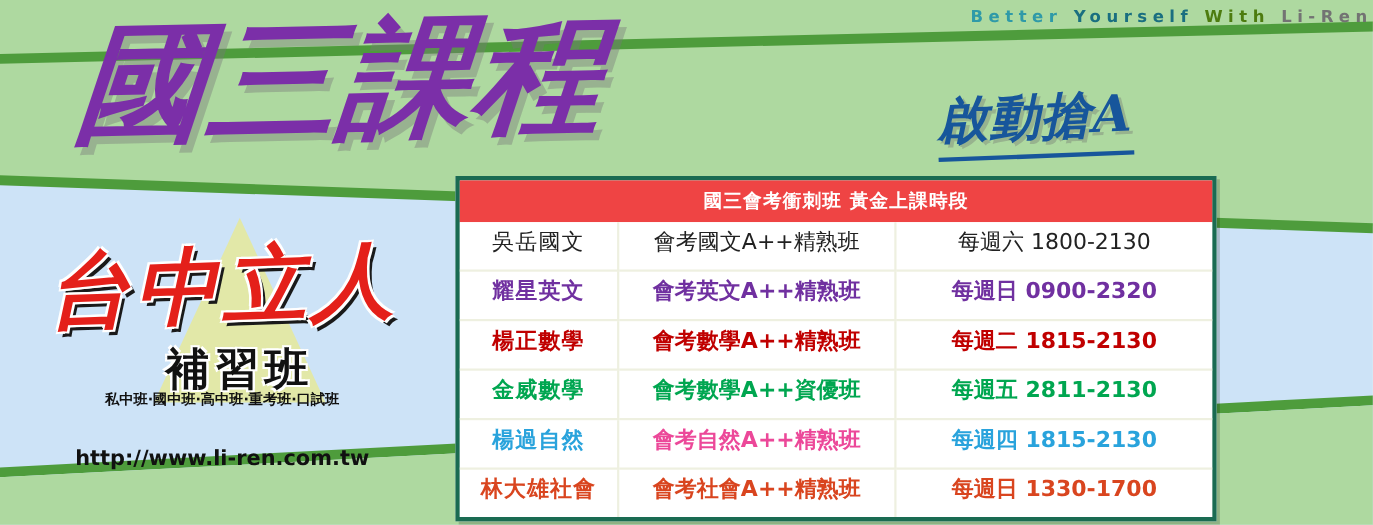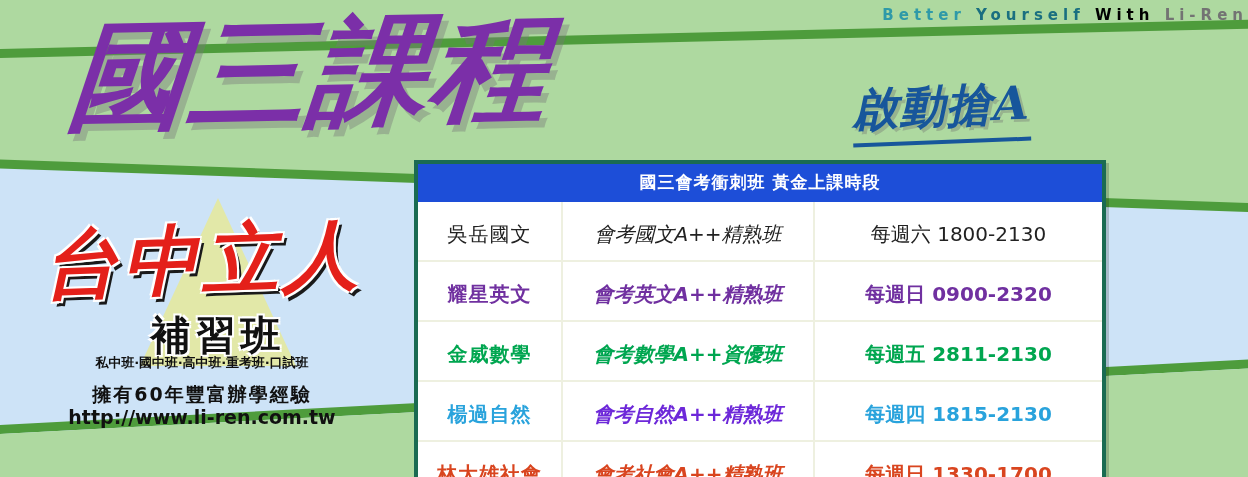--- a/index.html
+++ b/index.html
@@ -178,73 +178,72 @@
     background:#ffffff;
     box-sizing:border-box;
     box-shadow:3px 3px 0 rgba(0,0,0,.18);
   }
   table.sched{
     border-collapse:collapse;
     width:100%;
     table-layout:fixed;
   }
   table.sched th{
-    background:#1d4ed8;
+    background:#ef4444;
     color:#ffffff;
     font-size:17px;
     font-weight:bold;
     letter-spacing:1px;
     padding:7px 0 8px 0;
     text-align:center;
     border:none;
   }
   table.sched td{
     background:#ffffff;
     font-size:20px;
     font-weight:bold;
     text-align:center;
-    padding:19px 0 12px 0;
+    padding:4px 0 12px 0;
     border-right:2px solid #eef0e0;
     border-bottom:2px solid #eef0e0;
     white-space:nowrap;
   }
   table.sched tr:last-child td{border-bottom:none;}
   table.sched td:last-child{border-right:none;}
   .c-teacher{width:144px;}
   .c-course{width:252px;}
   .c-time{width:auto;margin-top:35px;}
   td.c-teacher{letter-spacing:1px;}
-  td.c-course{letter-spacing:0px;font-style:italic;}
+  td.c-course{letter-spacing:0px;}
   td.c-time{letter-spacing:0px;font-size:21px;}
   tr.r0 td{color:#222222;font-weight:normal;}
   tr.r0 td.c-time{font-weight:normal;}
 </style>
 </head>
 <body>
 
 <div id="poster">
 
   <div class="band band-mid-green"></div>
   <div class="band band-mid-rule"></div>
   <div class="band band-top-green"></div>
   <div class="band band-top-rule"></div>
   <div class="band band-bot-rule"></div>
   <div class="band band-bot-green"></div>
 
-  <div class="tagline"><span class="tg1" style="color: rgb(47, 154, 168);">Better </span><span class="tg2" style="color: rgb(26, 111, 128);">Yourself </span><span class="tg3" style="color: #000000;">With </span><span class="tg4" style="color: #737373;">Li-Ren</span></div>
+  <div class="tagline"><span class="tg1" style="color: rgb(47, 154, 168);">Better </span><span class="tg2" style="color: rgb(26, 111, 128);">Yourself </span><span class="tg3" style="color: #4d7c0f;">With </span><span class="tg4" style="color: #737373;">Li-Ren</span></div>
 
   <div class="headline">國三課程</div>
   <div class="subhead">啟動搶A</div>
 
   <div class="logo">
     <div class="logo-tri"></div>
     <div class="logo-main">台中立人</div>
     <div class="logo-sub">補習班</div>
     <div class="logo-classes">私中班‧國中班‧高中班‧重考班‧口試班</div>
-    <div class="logo-exp">擁有60年豐富辦學經驗</div>
     <div class="logo-url">http://www.li-ren.com.tw</div>
   </div>
 
   <div class="sched-wrap">
     <table class="sched">
       <colgroup>
         <col class="c-teacher">
           <col class="c-course">
           <col class="c-time">
       </colgroup>
@@ -257,28 +256,33 @@
         <tr class="r0">
           <td class="c-teacher" style="color: rgb(34, 34, 34);">吳岳國文</td>
           <td class="c-course" style="color: rgb(34, 34, 34);">會考國文A++精熟班</td>
           <td class="c-time" style="color: rgb(34, 34, 34);">每週六 1800-2130</td>
         </tr>
         <tr class="r1">
           <td class="c-teacher" style="color: rgb(112, 48, 160);">耀星英文</td>
           <td class="c-course" style="color: rgb(112, 48, 160);">會考英文A++精熟班</td>
           <td class="c-time" style="color: rgb(112, 48, 160);">每週日 0900-2320</td>
         </tr>
+        <tr class="r2">
+          <td class="c-teacher" style="color: rgb(192, 0, 0);">楊正數學</td>
+          <td class="c-course" style="color: rgb(192, 0, 0);">會考數學A++精熟班</td>
+          <td class="c-time" style="color: rgb(192, 0, 0);">每週二 1815-2130</td>
+        </tr>
         <tr class="r3">
           <td class="c-teacher" style="color: rgb(0, 166, 80);">金威數學</td>
           <td class="c-course" style="color: rgb(0, 166, 80);">會考數學A++資優班</td>
           <td class="c-time" style="color: rgb(0, 166, 80);">每週五 2811-2130</td>
         </tr>
         <tr class="r4">
           <td class="c-teacher" style="color: rgb(41, 163, 220);">楊過自然</td>
-          <td class="c-course" style="color: #6d28d9; margin-top: 31px;">會考自然A++精熟班</td>
+          <td class="c-course" style="color: #ec4899; margin-top: 31px;">會考自然A++精熟班</td>
           <td class="c-time" style="color: rgb(41, 163, 220);">每週四 1815-2130</td>
         </tr>
         <tr class="r5">
           <td class="c-teacher" style="color: rgb(217, 69, 31);">林大雄社會</td>
           <td class="c-course" style="color: rgb(217, 69, 31);">會考社會A++精熟班</td>
           <td class="c-time" style="color: rgb(217, 69, 31);">每週日 1330-1700</td>
         </tr>
       </tbody>
     </table>
   </div>

